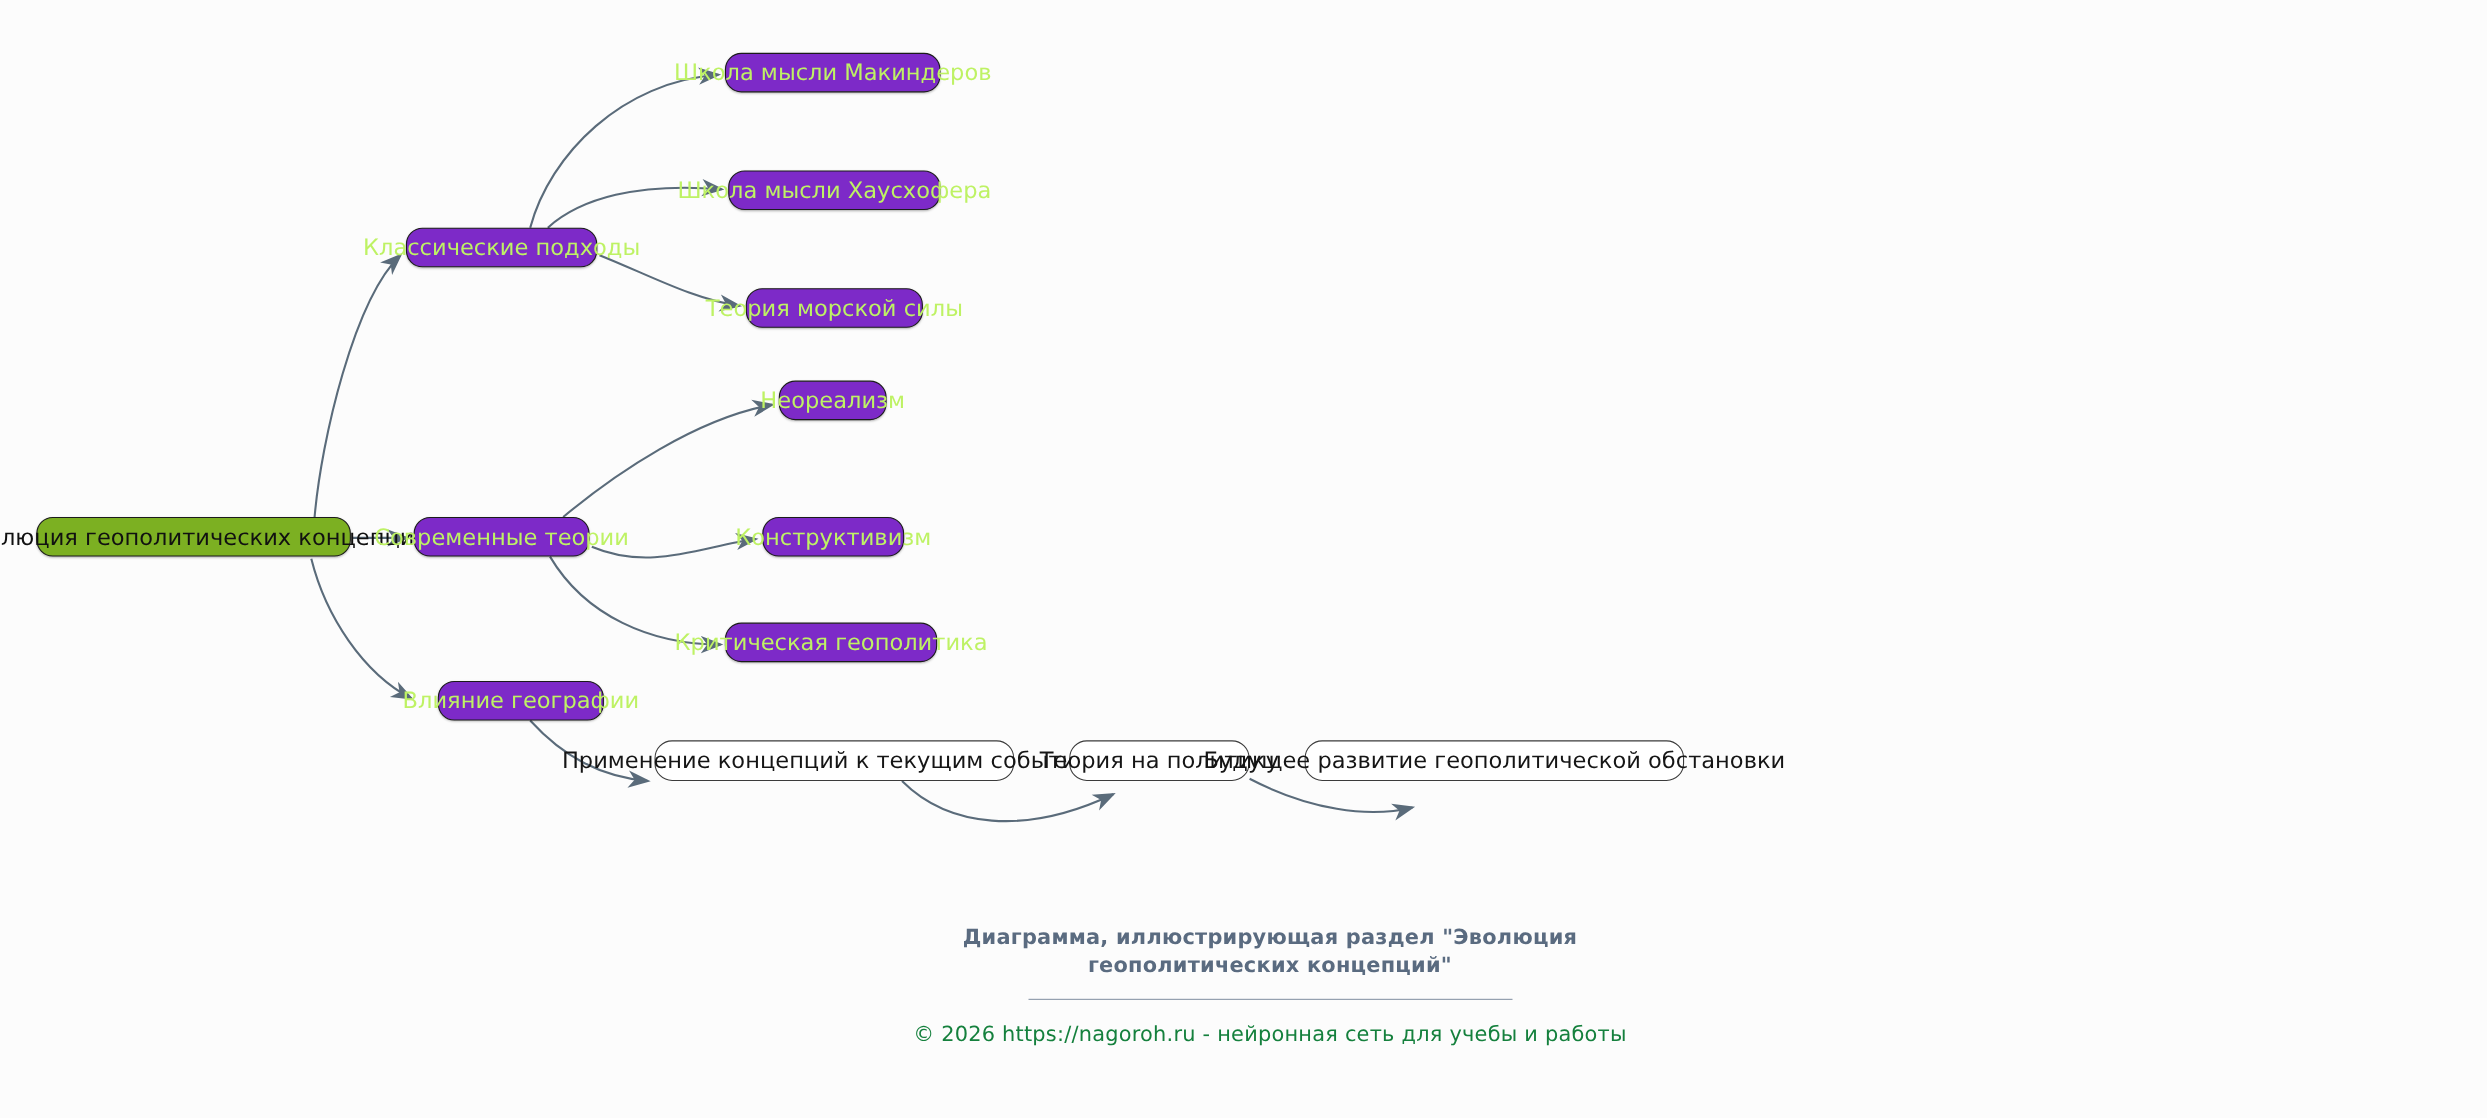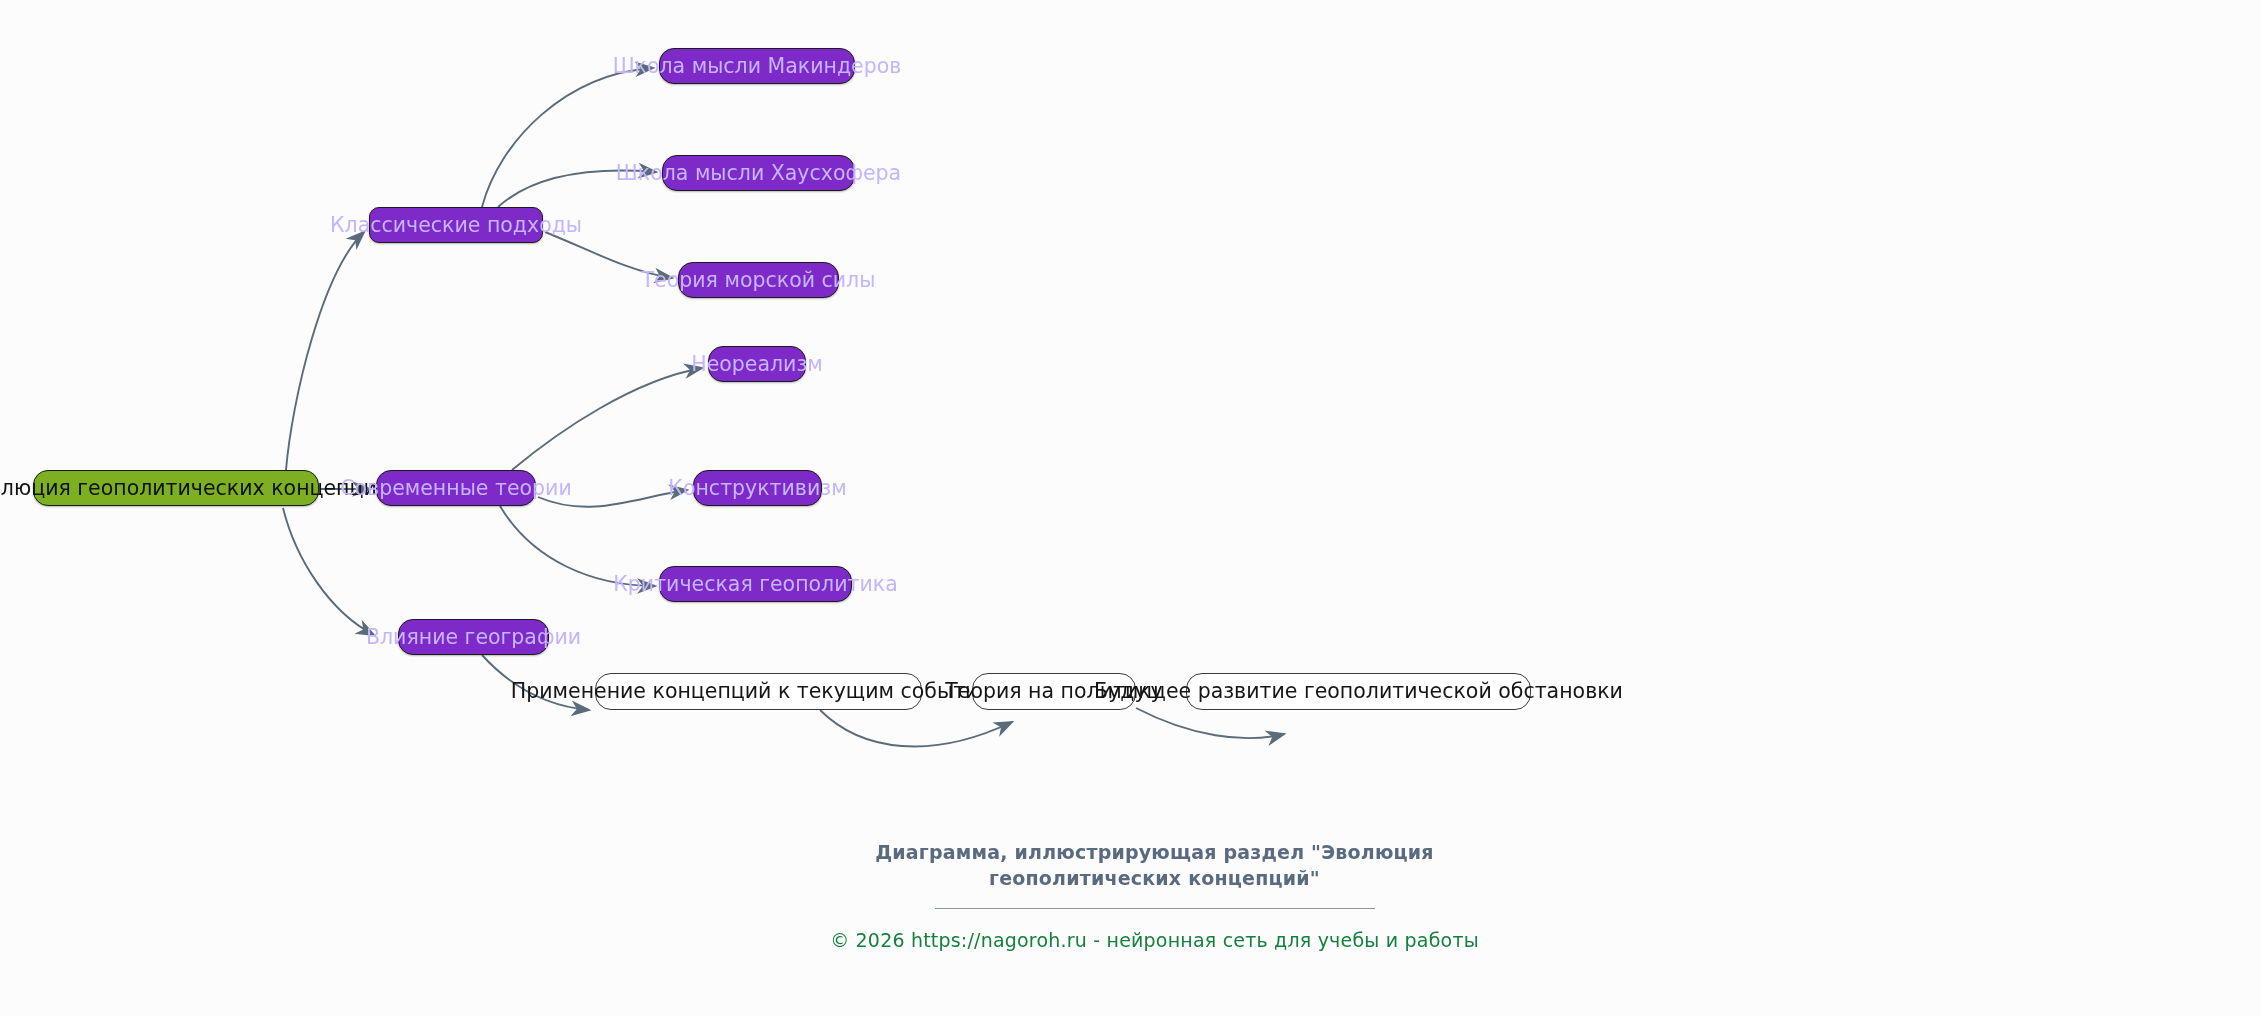--- a/index.html
+++ b/index.html
@@ -49,21 +49,21 @@
     border: 1.6px solid #1b1b1b;
     color: #111111;
     font-size: 20.5px;
     border-radius: 15px;
     box-shadow: 0 1px 2px rgba(0,0,0,0.28);
   }
   
   .node.purple {
     background: #7d2ac8;
     border: 1.6px solid #1b1b1b;
-    color: #c4b5fd;
+    color: #bef264;
     font-size: 20.5px;
     border-radius: 15px;
     box-shadow: 0 1px 2px rgba(0,0,0,0.28);
   }
   
   .node.plain {
     background: #ffffff;
     border: 1.7px solid #3b3b3b;
     color: #151515;
     font-size: 20.5px;
@@ -129,21 +129,21 @@
       <path d="M 820 710 C 862 752 932 760 1012 722"></path>
 
       <path d="M 1136 708 C 1190 736 1244 744 1284 734"></path>
     </g>
   </svg>
 
   <div class="node root" style="left:33px; top:470px; width:286px; height:36px;">
     <span class="node-label">Эволюция геополитических концепций</span>
   </div>
 
-  <div class="node purple" style="left:369px; top:207px; width:174px; height:36px;border-radius:10px;">
+  <div class="node purple" style="left:369px; top:207px; width:174px; height:36px;">
     <span class="node-label">Классические подходы</span>
   </div>
   <div class="node purple" style="left:659px; top:48px; width:196px; height:36px;">
     <span class="node-label">Школа мысли Макиндеров</span>
   </div>
   <div class="node purple" style="left:662px; top:155px; width:193px; height:36px;">
     <span class="node-label">Школа мысли Хаусхофера</span>
   </div>
   <div class="node purple" style="left:678px; top:262px; width:161px; height:36px;">
     <span class="node-label">Теория морской силы</span>

